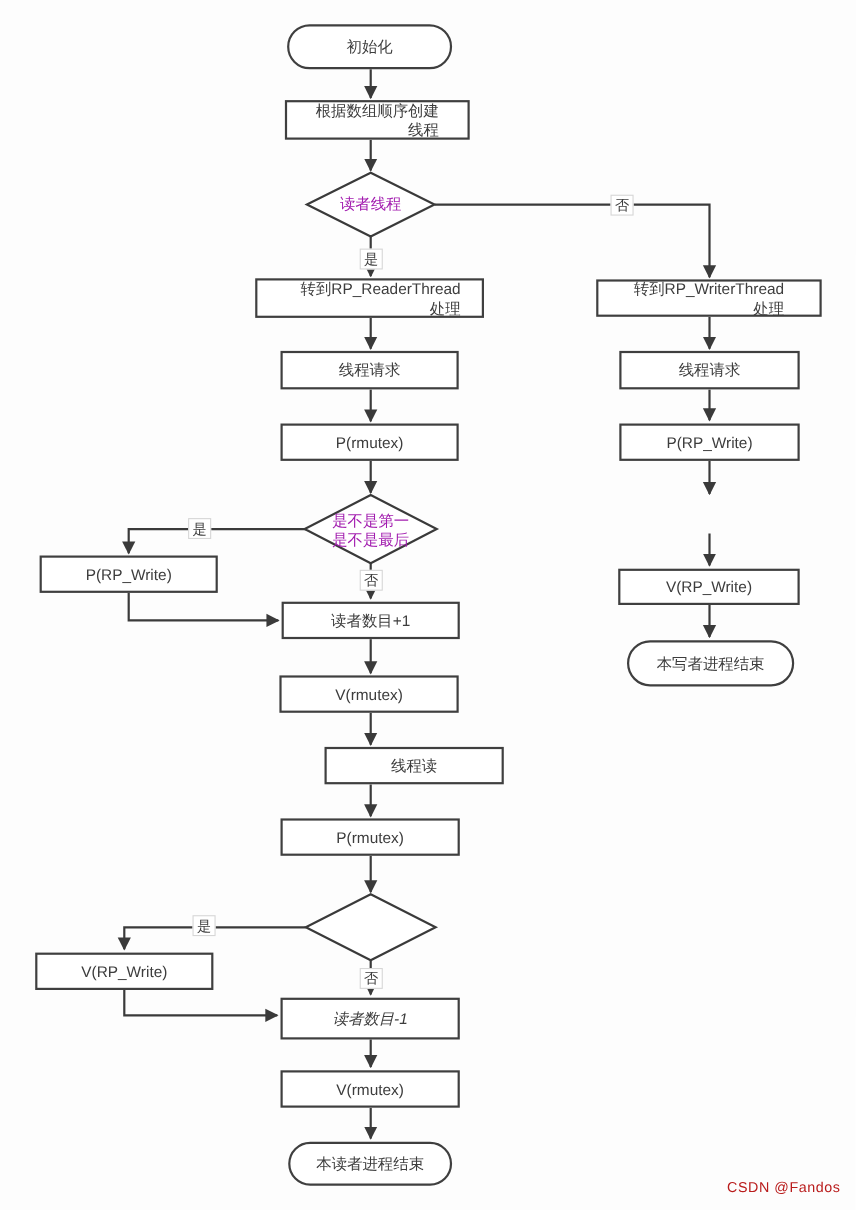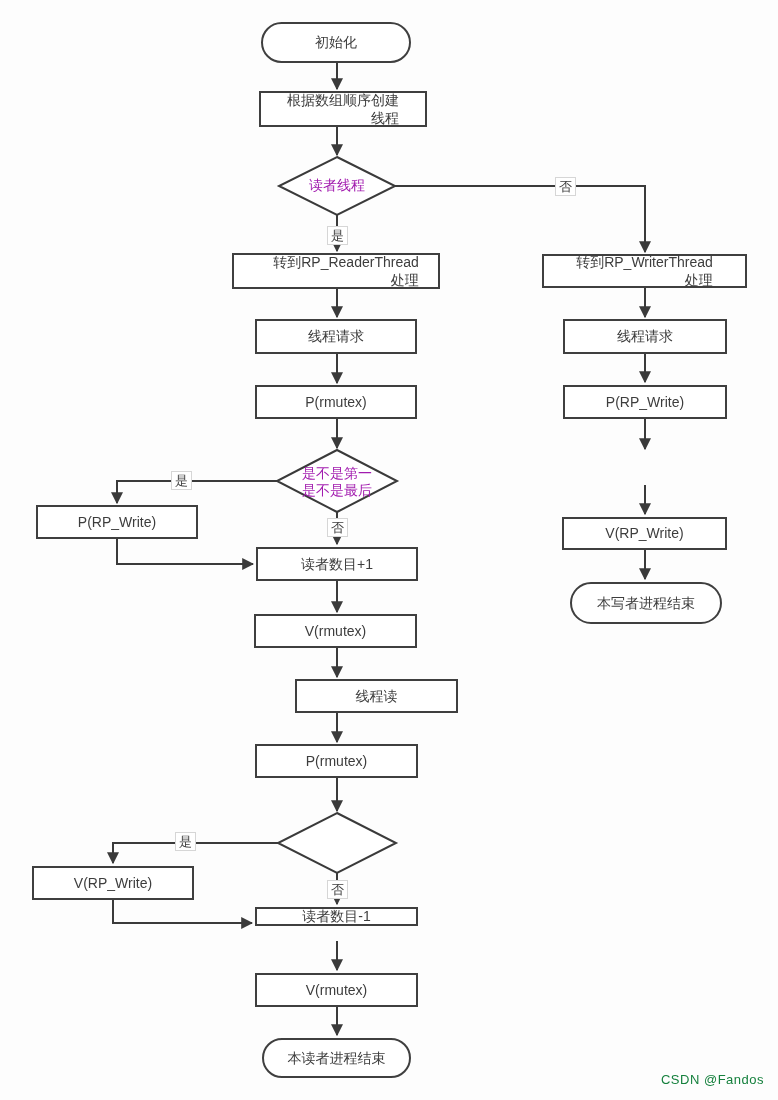--- a/index.html
+++ b/index.html
@@ -23,21 +23,21 @@
     display:flex; align-items:center; justify-content:center;
     text-align:center; white-space:pre-line;
     font-size:14px; line-height:1.25; color:#a21caf;
   }
   .edge-label {
     position:absolute; background:#ffffff; border:1px solid #d6d6d6;
     font-size:13px; line-height:17px; padding:0 3px; color:#3d3d3d;
   }
   .watermark {
     position:absolute; right:14px; top:1072px;
-    font-size:13px; color:#15803d; letter-spacing:0.5px;
+    font-size:13px; color:#b91c1c; letter-spacing:0.5px;
   }
 </style>
 </head>
 <body>
 
 <div class="canvas">
 
   <svg class="wires" viewBox="0 0 778 1100" xmlns="http://www.w3.org/2000/svg">
     <defs>
       <marker id="arrow" viewBox="0 0 10 10" refX="9" refY="5" markerWidth="6" markerHeight="7" orient="auto">
@@ -100,21 +100,21 @@
 
   <div class="node" style="left:254px; top:614px; width:163px; height:34px;">V(rmutex)</div>
 
   <div class="node" style="left:255px; top:679px; width:163px; height:34px;margin-left:40px;">线程读</div>
 
   <div class="node" style="left:255px; top:744px; width:163px; height:34px;">P(rmutex)</div>
 
 
   <div class="node" style="left:32px; top:866px; width:162px; height:34px;">V(RP_Write)</div>
 
-  <div class="node" style="left:255px; top:907px; width:163px; height:19px;">读者数目-1</div>
+  <div class="node" style="left:255px; top:907px; width:163px; height:38px;font-style:italic;">读者数目-1</div>
 
   <div class="node" style="left:255px; top:973px; width:163px; height:34px;">V(rmutex)</div>
 
   <div class="node terminal" style="left:262px; top:1038px; width:149px; height:40px;">本读者进程结束</div>
 
   <div class="node" style="left:542px; top:254px; width:205px; height:34px;">转到RP_WriterThread
 处理</div>
 
   <div class="node" style="left:563px; top:319px; width:164px; height:35px;">线程请求</div>
 

